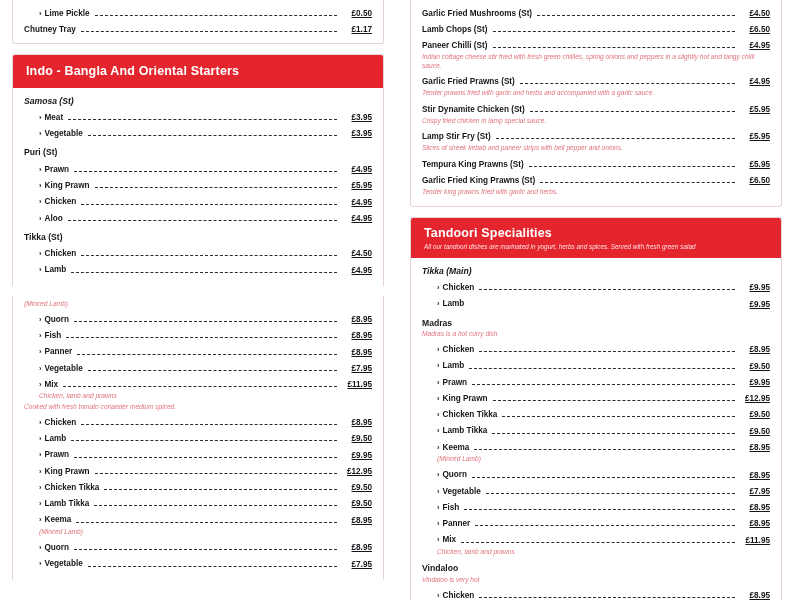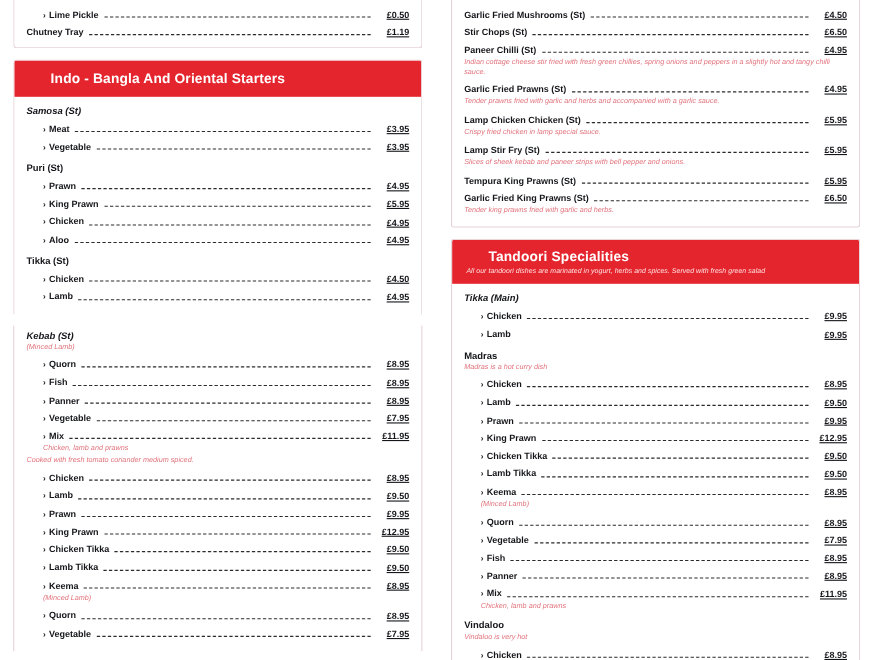--- a/index.html
+++ b/index.html
@@ -20,21 +20,21 @@
     box-sizing:border-box;margin-bottom:10px;overflow:hidden;
   }
   .card.open-top{border-top:none;border-top-left-radius:0;border-top-right-radius:0;}
   .card.open-bottom{border-bottom:none;border-bottom-left-radius:0;border-bottom-right-radius:0;}
   .card-body{padding:8px 11px 7px 11px;}
   .card-body.tight{padding-top:4px;}
 
   
   .sec-head{background:#e5252d;color:#fff;padding:9px 12px 9px 13px;}
   .sec-head.slim{padding:8px 12px 7px 13px;}
-  .sec-title{font-size:12.5px;font-weight:700;letter-spacing:.15px;line-height:1.15;margin-left:20px;}
+  .sec-title{font-size:12.5px;font-weight:700;letter-spacing:.15px;line-height:1.15;}
   .sec-sub{
     font-size:6.3px;font-style:italic;color:#ffe2e3;
     margin-top:3px;line-height:1.25;letter-spacing:.05px;
   }
 
   
   .group{margin:0 0 2px 0;}
   .group-name{font-size:8.6px;font-weight:700;color:#15161a;line-height:1.2;margin:7px 0 2px 0;}
   .group-name.first{margin-top:0;font-style:italic;}
   .group-note{font-size:6.6px;font-style:italic;color:#e0737c;line-height:1.25;margin:0 0 2px 0;}
@@ -71,21 +71,21 @@
       <div class="card-body tight">
         <div>
             <div class="row sub">
               <div class="row-name"><span class="chev">›</span>Lime Pickle</div>
               <div class="leader"></div>
               <div class="price">£0.50</div>
             </div>
             <div class="row">
               <div class="row-name">Chutney Tray</div>
               <div class="leader"></div>
-              <div class="price">£1.19</div>
+              <div class="price">£1.17</div>
             </div>
           </div>
       </div>
     </div>
 
     <div class="card open-bottom">
       <div class="sec-head">
         <div class="sec-title">Indo - Bangla And Oriental Starters</div>
       </div>
       <div class="card-body">
@@ -140,21 +140,20 @@
               </div>
             </div>
           </div>
       </div>
     </div>
 
     <div class="card open-top open-bottom">
       <div class="card-body tight">
         <div>
             <div class="group">
-              <div class="group-name first">Kebab (St)</div>
               <div class="group-note">(Minced Lamb)</div>
               <div class="row sub">
                 <div class="row-name"><span class="chev">›</span>Quorn</div>
                 <div class="leader"></div>
                 <div class="price">£8.95</div>
               </div>
               <div class="row sub">
                 <div class="row-name"><span class="chev">›</span>Fish</div>
                 <div class="leader"></div>
                 <div class="price">£8.95</div>
@@ -235,38 +234,38 @@
 
     <div class="card open-top">
       <div class="card-body tight">
         <div>
             <div class="row">
               <div class="row-name">Garlic Fried Mushrooms (St)</div>
               <div class="leader"></div>
               <div class="price">£4.50</div>
             </div>
             <div class="row">
-              <div class="row-name">Stir Chops (St)</div>
+              <div class="row-name">Lamb Chops (St)</div>
               <div class="leader"></div>
               <div class="price">£6.50</div>
             </div>
             <div class="row">
               <div class="row-name">Paneer Chilli (St)</div>
               <div class="leader"></div>
               <div class="price">£4.95</div>
             </div>
             <div class="row-desc">Indian cottage cheese stir fried with fresh green chillies, spring onions and peppers in a slightly hot and tangy chilli sauce.</div>
             <div class="row">
               <div class="row-name">Garlic Fried Prawns (St)</div>
               <div class="leader"></div>
               <div class="price">£4.95</div>
             </div>
             <div class="row-desc">Tender prawns fried with garlic and herbs and accompanied with a garlic sauce.</div>
             <div class="row">
-              <div class="row-name">Lamp Chicken Chicken (St)</div>
+              <div class="row-name">Stir Dynamite Chicken (St)</div>
               <div class="leader"></div>
               <div class="price">£5.95</div>
             </div>
             <div class="row-desc">Crispy fried chicken in lamp special sauce.</div>
             <div class="row">
               <div class="row-name">Lamp Stir Fry (St)</div>
               <div class="leader"></div>
               <div class="price">£5.95</div>
             </div>
             <div class="row-desc">Slices of sheek kebab and paneer strips with bell pepper and onions.</div>

